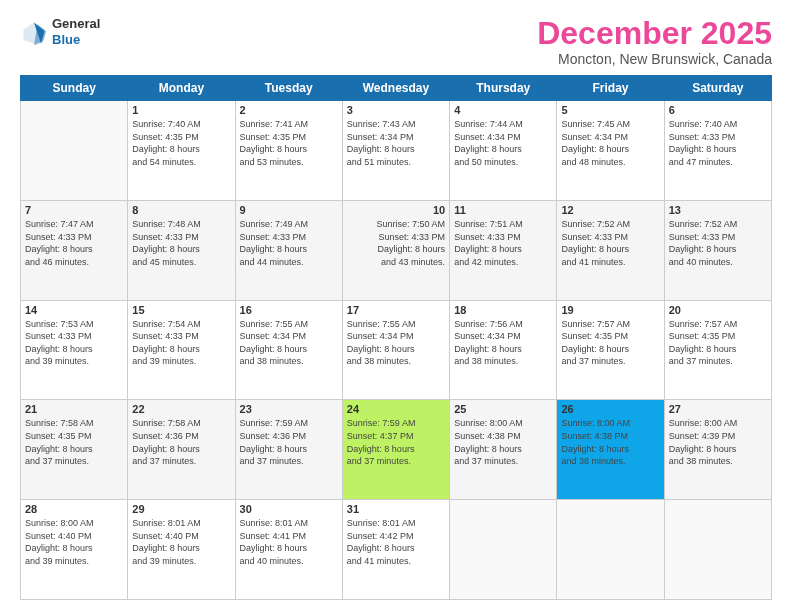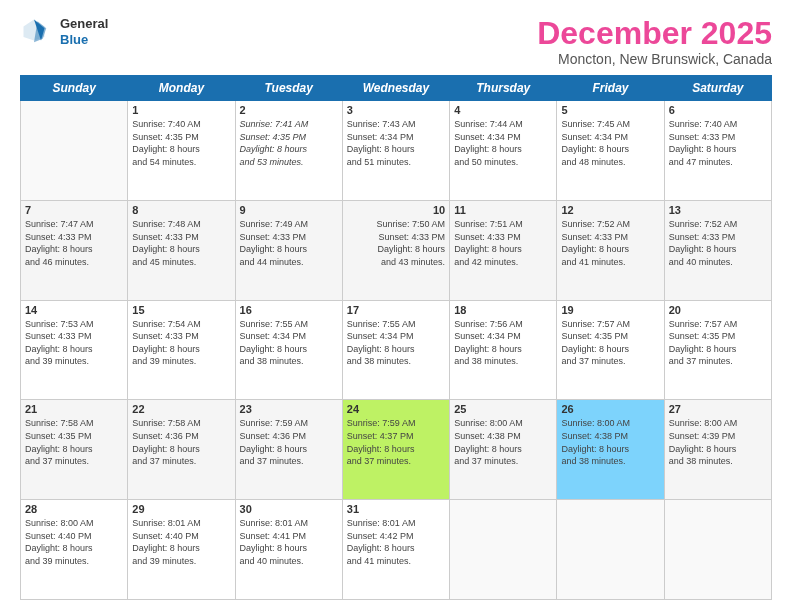--- a/index.html
+++ b/index.html
@@ -18,22 +18,22 @@
       flex-direction: column;
     }
     .header {
       display: flex;
       justify-content: space-between;
       align-items: flex-start;
       margin-bottom: 8px;
     }
     .logo {
       display: flex;
-      align-items: flex-start;
-      gap: 12px;
+      align-items: flex-end;
+      gap: 4px;
     }
     .logo-text {
       font-size: 13px;
       font-weight: bold;
       color: #333;
       line-height: 1.2;
     }
     .logo-text .blue { color: #1a6faf; }
     .logo-icon {
       width: 28px;
@@ -60,21 +60,20 @@
       table-layout: fixed;
     }
     .calendar th {
       background-color: #1a6faf;
       color: #fff;
       text-align: center;
       font-size: 12px;
       padding: 5px 2px;
       border: 1px solid #1a6faf;
       font-weight: bold;
-      font-style: italic;
     }
     .calendar td {
       border: 1px solid #ccc;
       vertical-align: top;
       padding: 3px 4px;
       font-size: 9.5px;
       color: #333;
       height: 86px;
       background: #fff;
     }
@@ -135,21 +134,21 @@
           <td class="empty"></td>
           <td>
             <div class="day-number">1</div>
             <div class="day-info" style="white-space: pre-line;">Sunrise: 7:40 AM
 Sunset: 4:35 PM
 Daylight: 8 hours
 and 54 minutes.</div>
           </td>
           <td>
             <div class="day-number">2</div>
-            <div class="day-info" style="white-space: pre-line; font-style: italic;">Sunrise: 7:41 AM
+            <div class="day-info" style="white-space: pre-line;">Sunrise: 7:41 AM
 Sunset: 4:35 PM
 Daylight: 8 hours
 and 53 minutes.</div>
           </td>
           <td>
             <div class="day-number">3</div>
             <div class="day-info" style="white-space: pre-line;">Sunrise: 7:43 AM
 Sunset: 4:34 PM
 Daylight: 8 hours
 and 51 minutes.</div>
@@ -307,21 +306,21 @@
 Daylight: 8 hours
 and 37 minutes.</div>
           </td>
           <td style="background: rgb(245, 245, 245);">
             <div class="day-number">25</div>
             <div class="day-info" style="white-space: pre-line;">Sunrise: 8:00 AM
 Sunset: 4:38 PM
 Daylight: 8 hours
 and 37 minutes.</div>
           </td>
-          <td style="background: #7dd3fc;">
+          <td style="background: #0ea5e9;">
             <div class="day-number">26</div>
             <div class="day-info" style="white-space: pre-line;">Sunrise: 8:00 AM
 Sunset: 4:38 PM
 Daylight: 8 hours
 and 38 minutes.</div>
           </td>
           <td style="background: rgb(245, 245, 245);">
             <div class="day-number">27</div>
             <div class="day-info" style="white-space: pre-line;">Sunrise: 8:00 AM
 Sunset: 4:39 PM

